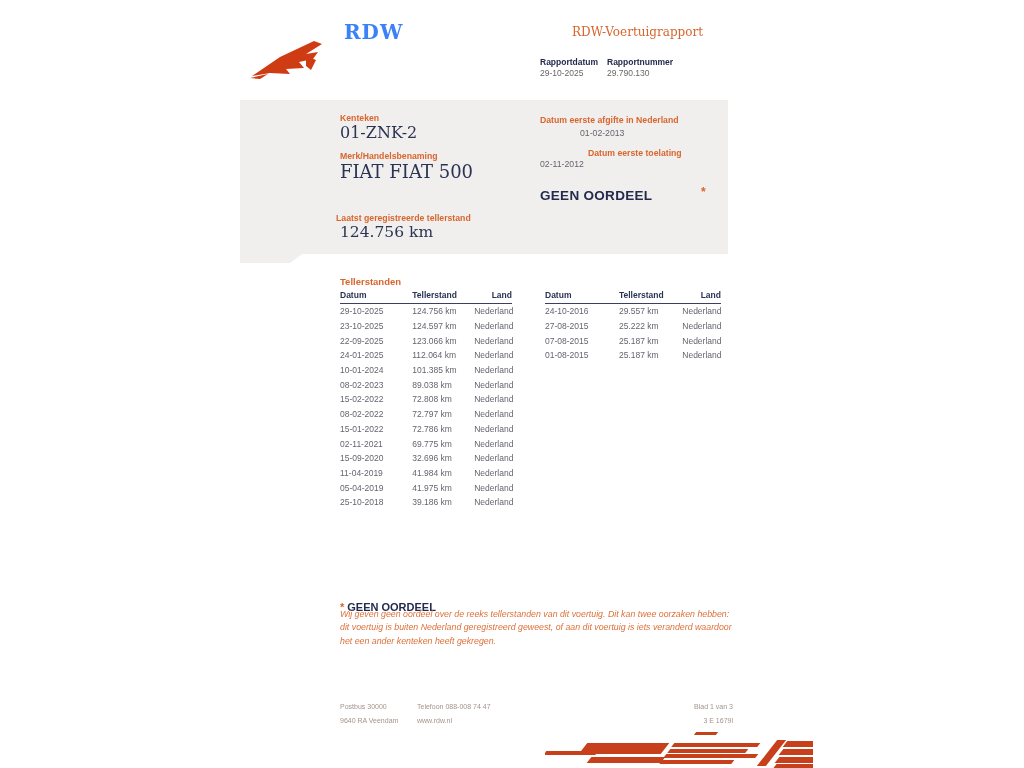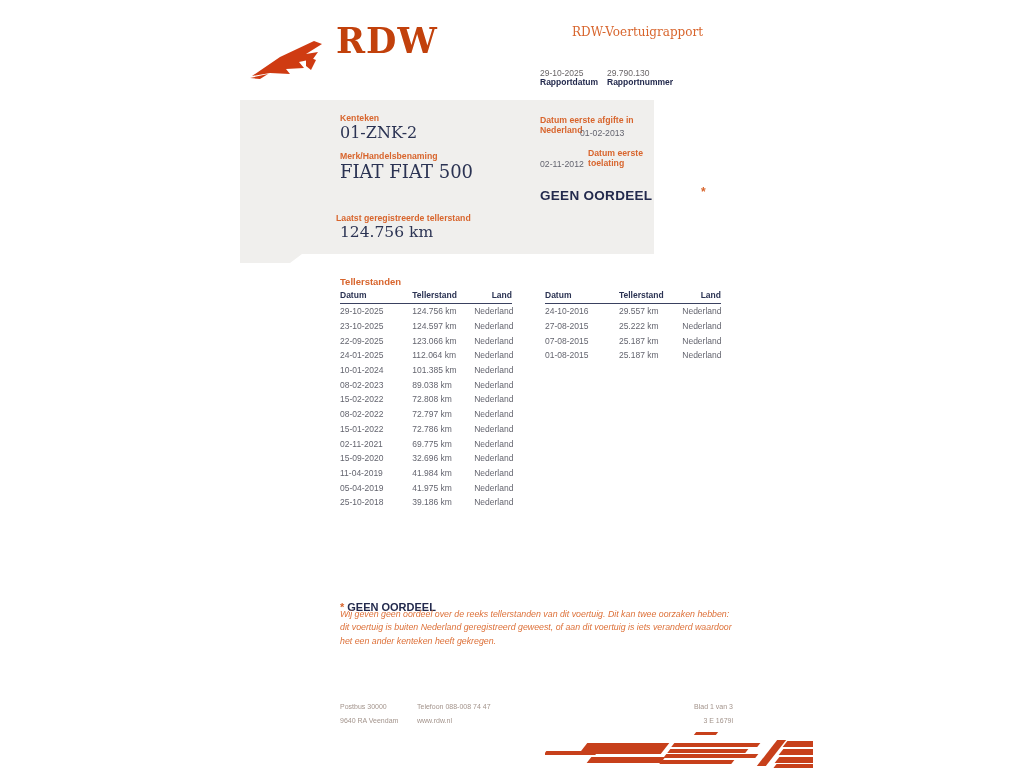--- a/index.html
+++ b/index.html
@@ -2,30 +2,30 @@
 <html><head>
 <meta charset="utf-8">
 <style>
   * { margin: 0; padding: 0; box-sizing: border-box; }
   html, body { width: 1024px; height: 768px; background: #ffffff; overflow: hidden; }
   body { font-family: "Liberation Sans", sans-serif; position: relative; }
   .abs { position: absolute; }
 
   
   .logo-wrap { left: 250px; top: 26px; width: 84px; height: 54px; }
-  .rdw-wordmark { left: 336px; top: 20px; font-family: "DejaVu Serif", serif; font-weight: 700;
-                  font-size: 35px; color: #c2410c; letter-spacing: 1px; }
+  .rdw-wordmark { left: 344px; top: 20px; font-family: "DejaVu Serif", serif; font-weight: 700;
+                  font-size: 20px; color: #3b82f6; letter-spacing: 1px; }
   .doc-title { left: 540px; top: 25px; font-family: "DejaVu Serif", serif; font-weight: 400;
                font-size: 12px; color: #D8652D; margin-left: 32px; }
-  .meta-label { top: 57px; font-size: 8.5px; font-weight: 700; color: #232A4D; margin-top: 20px; }
+  .meta-label { top: 57px; font-size: 8.5px; font-weight: 700; color: #232A4D; }
   .meta-value { top: 68px; font-size: 8.5px; color: #6A6668; }
   .ml-1, .mv-1 { left: 540px; } .ml-2, .mv-2 { left: 607px; }
 
   
-  .panel { left: 240px; top: 100px; width: 414px; height: 163px; background: #F0EFED;
+  .panel { left: 240px; top: 100px; width: 488px; height: 163px; background: #F0EFED;
            clip-path: polygon(0 0, 490px 0, 490px 154px, 62px 154px, 50px 163px, 0 163px); }
   .lbl { font-size: 8.7px; font-weight: 700; color: #D8652D; }
   .big-val { font-family: "DejaVu Serif", serif; font-size: 16px; color: #2B3353; }
   .sm-val { font-size: 8.7px; color: #63646F; }
   .p-kenteken-l { left: 100px; top: 13px; }
   .p-kenteken-v { left: 100px; top: 23px; }
   .p-merk-l { left: 100px; top: 51px; }
   .p-merk-v { left: 100px; top: 61px; font-size: 18px; }
   .p-teller-l { left: 96px; top: 113px; }
   .p-teller-v { left: 100px; top: 123px; font-size: 15.5px; }

